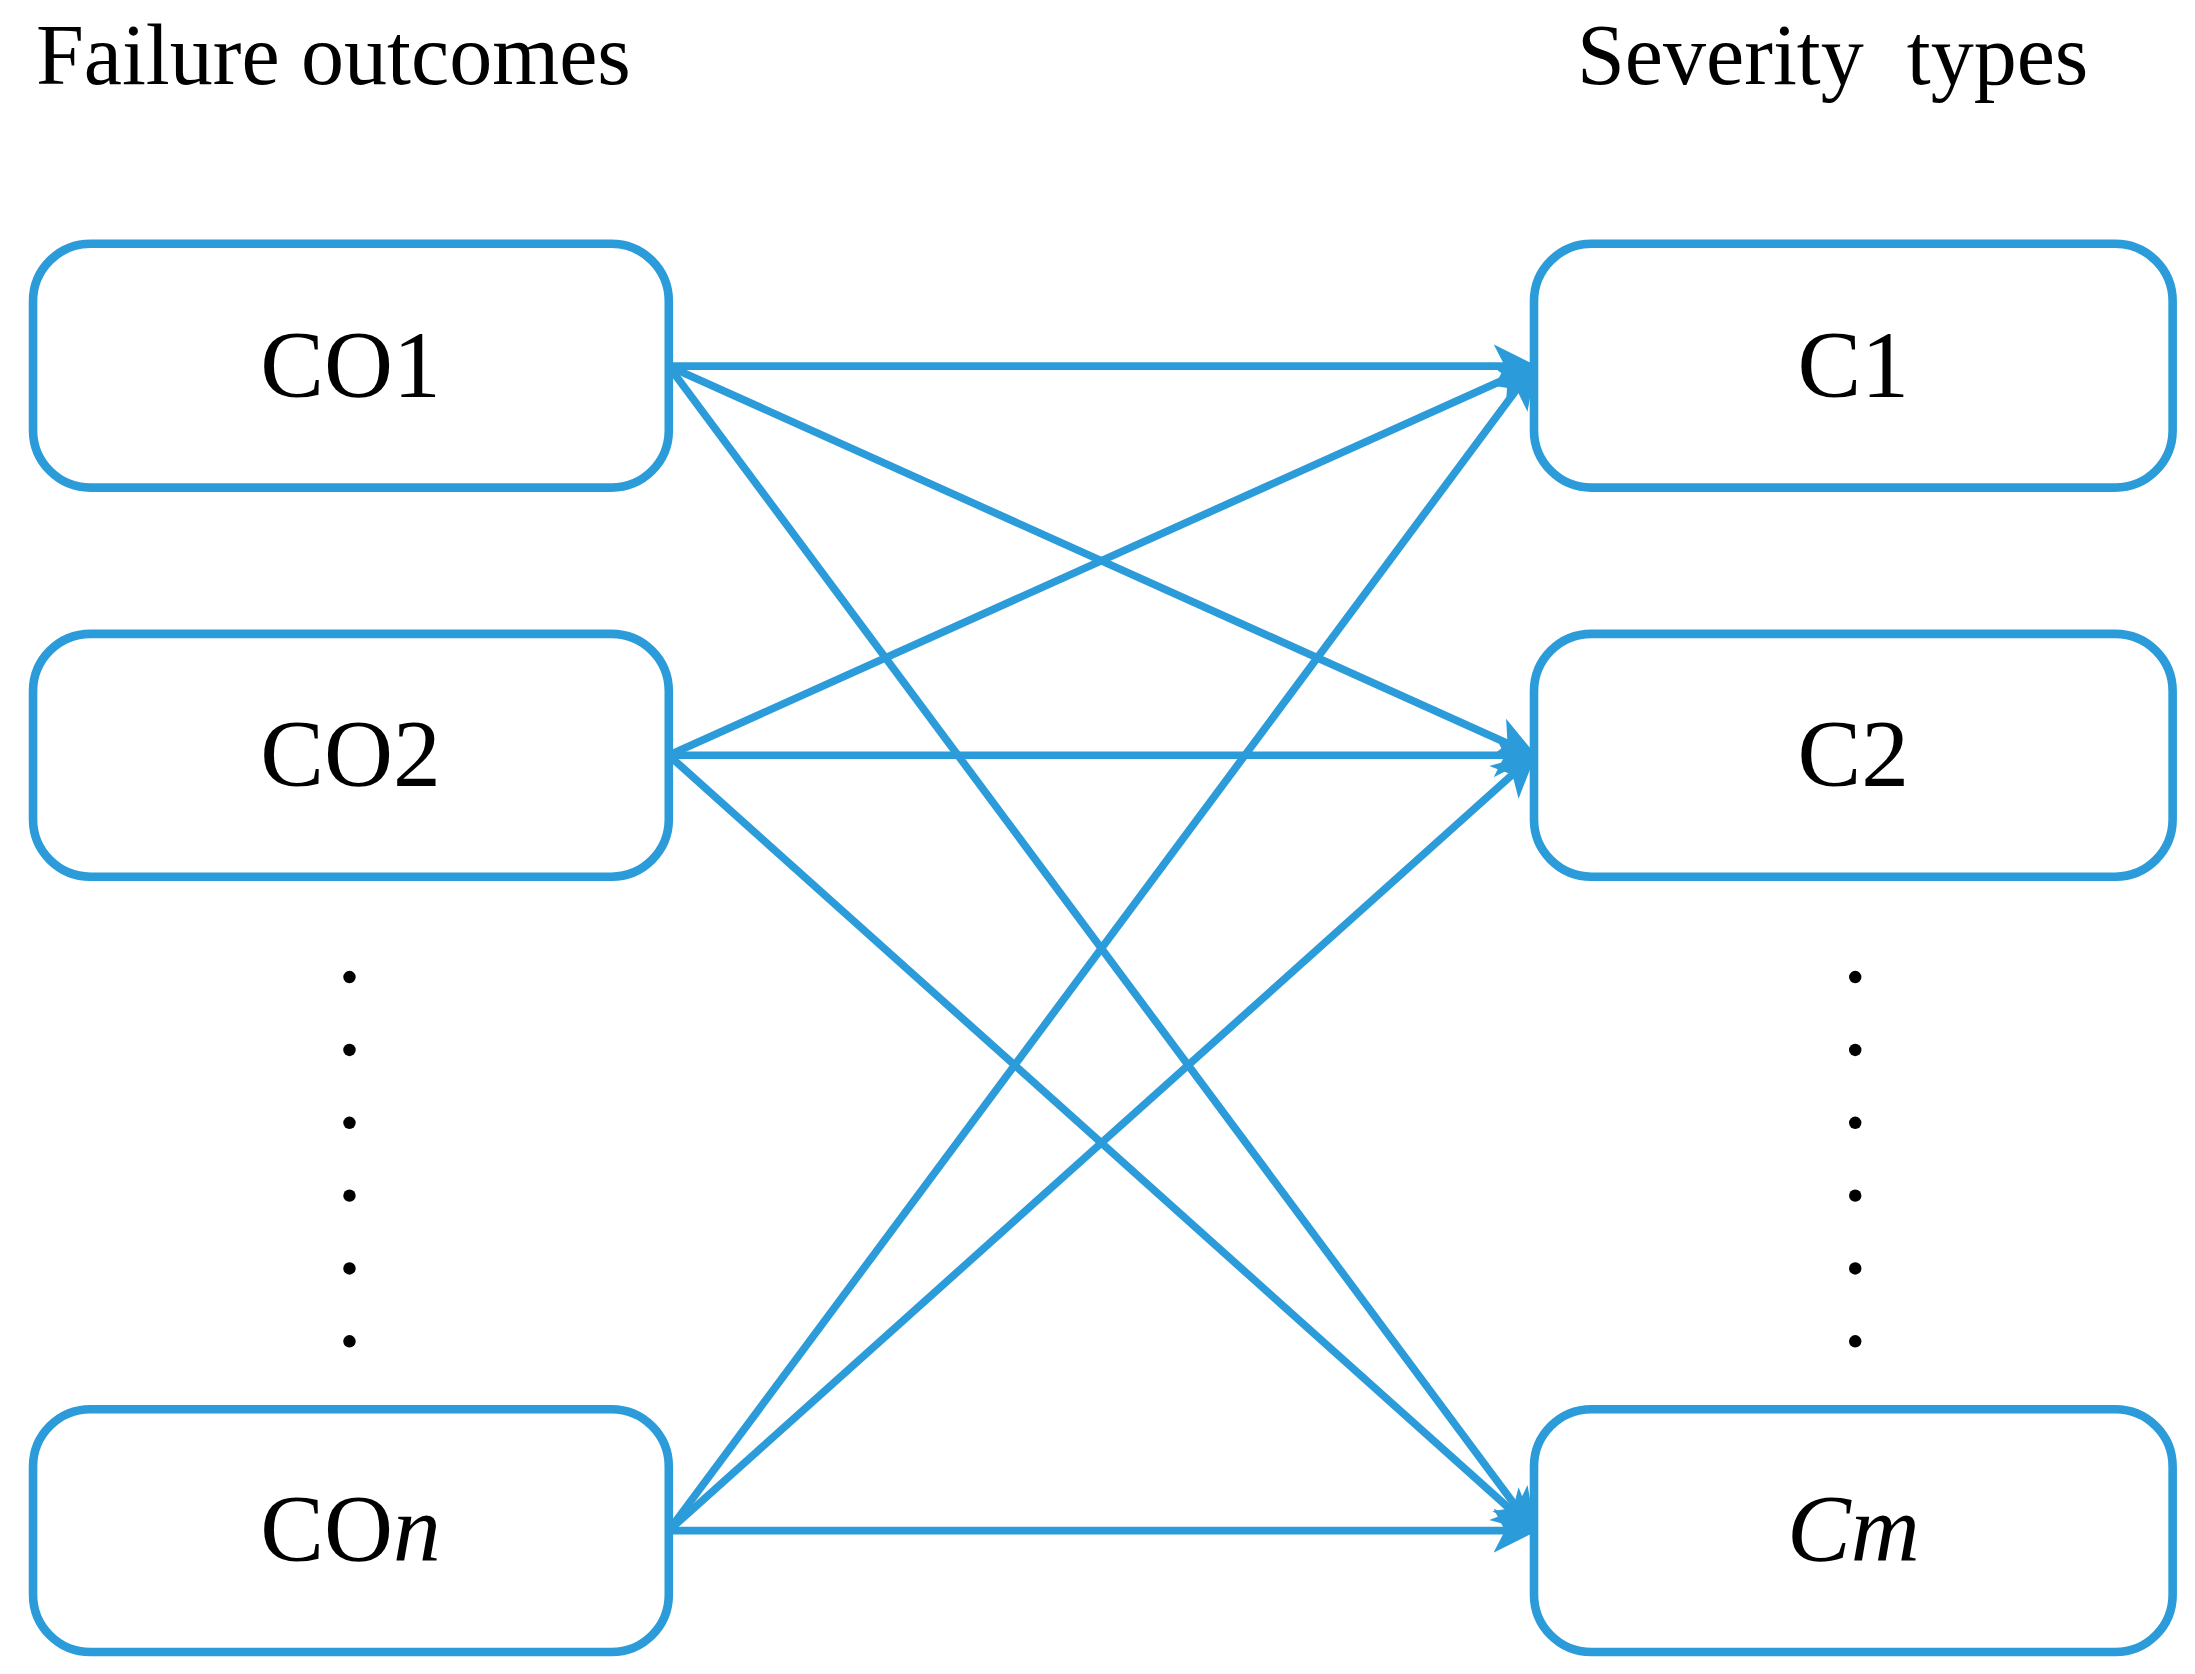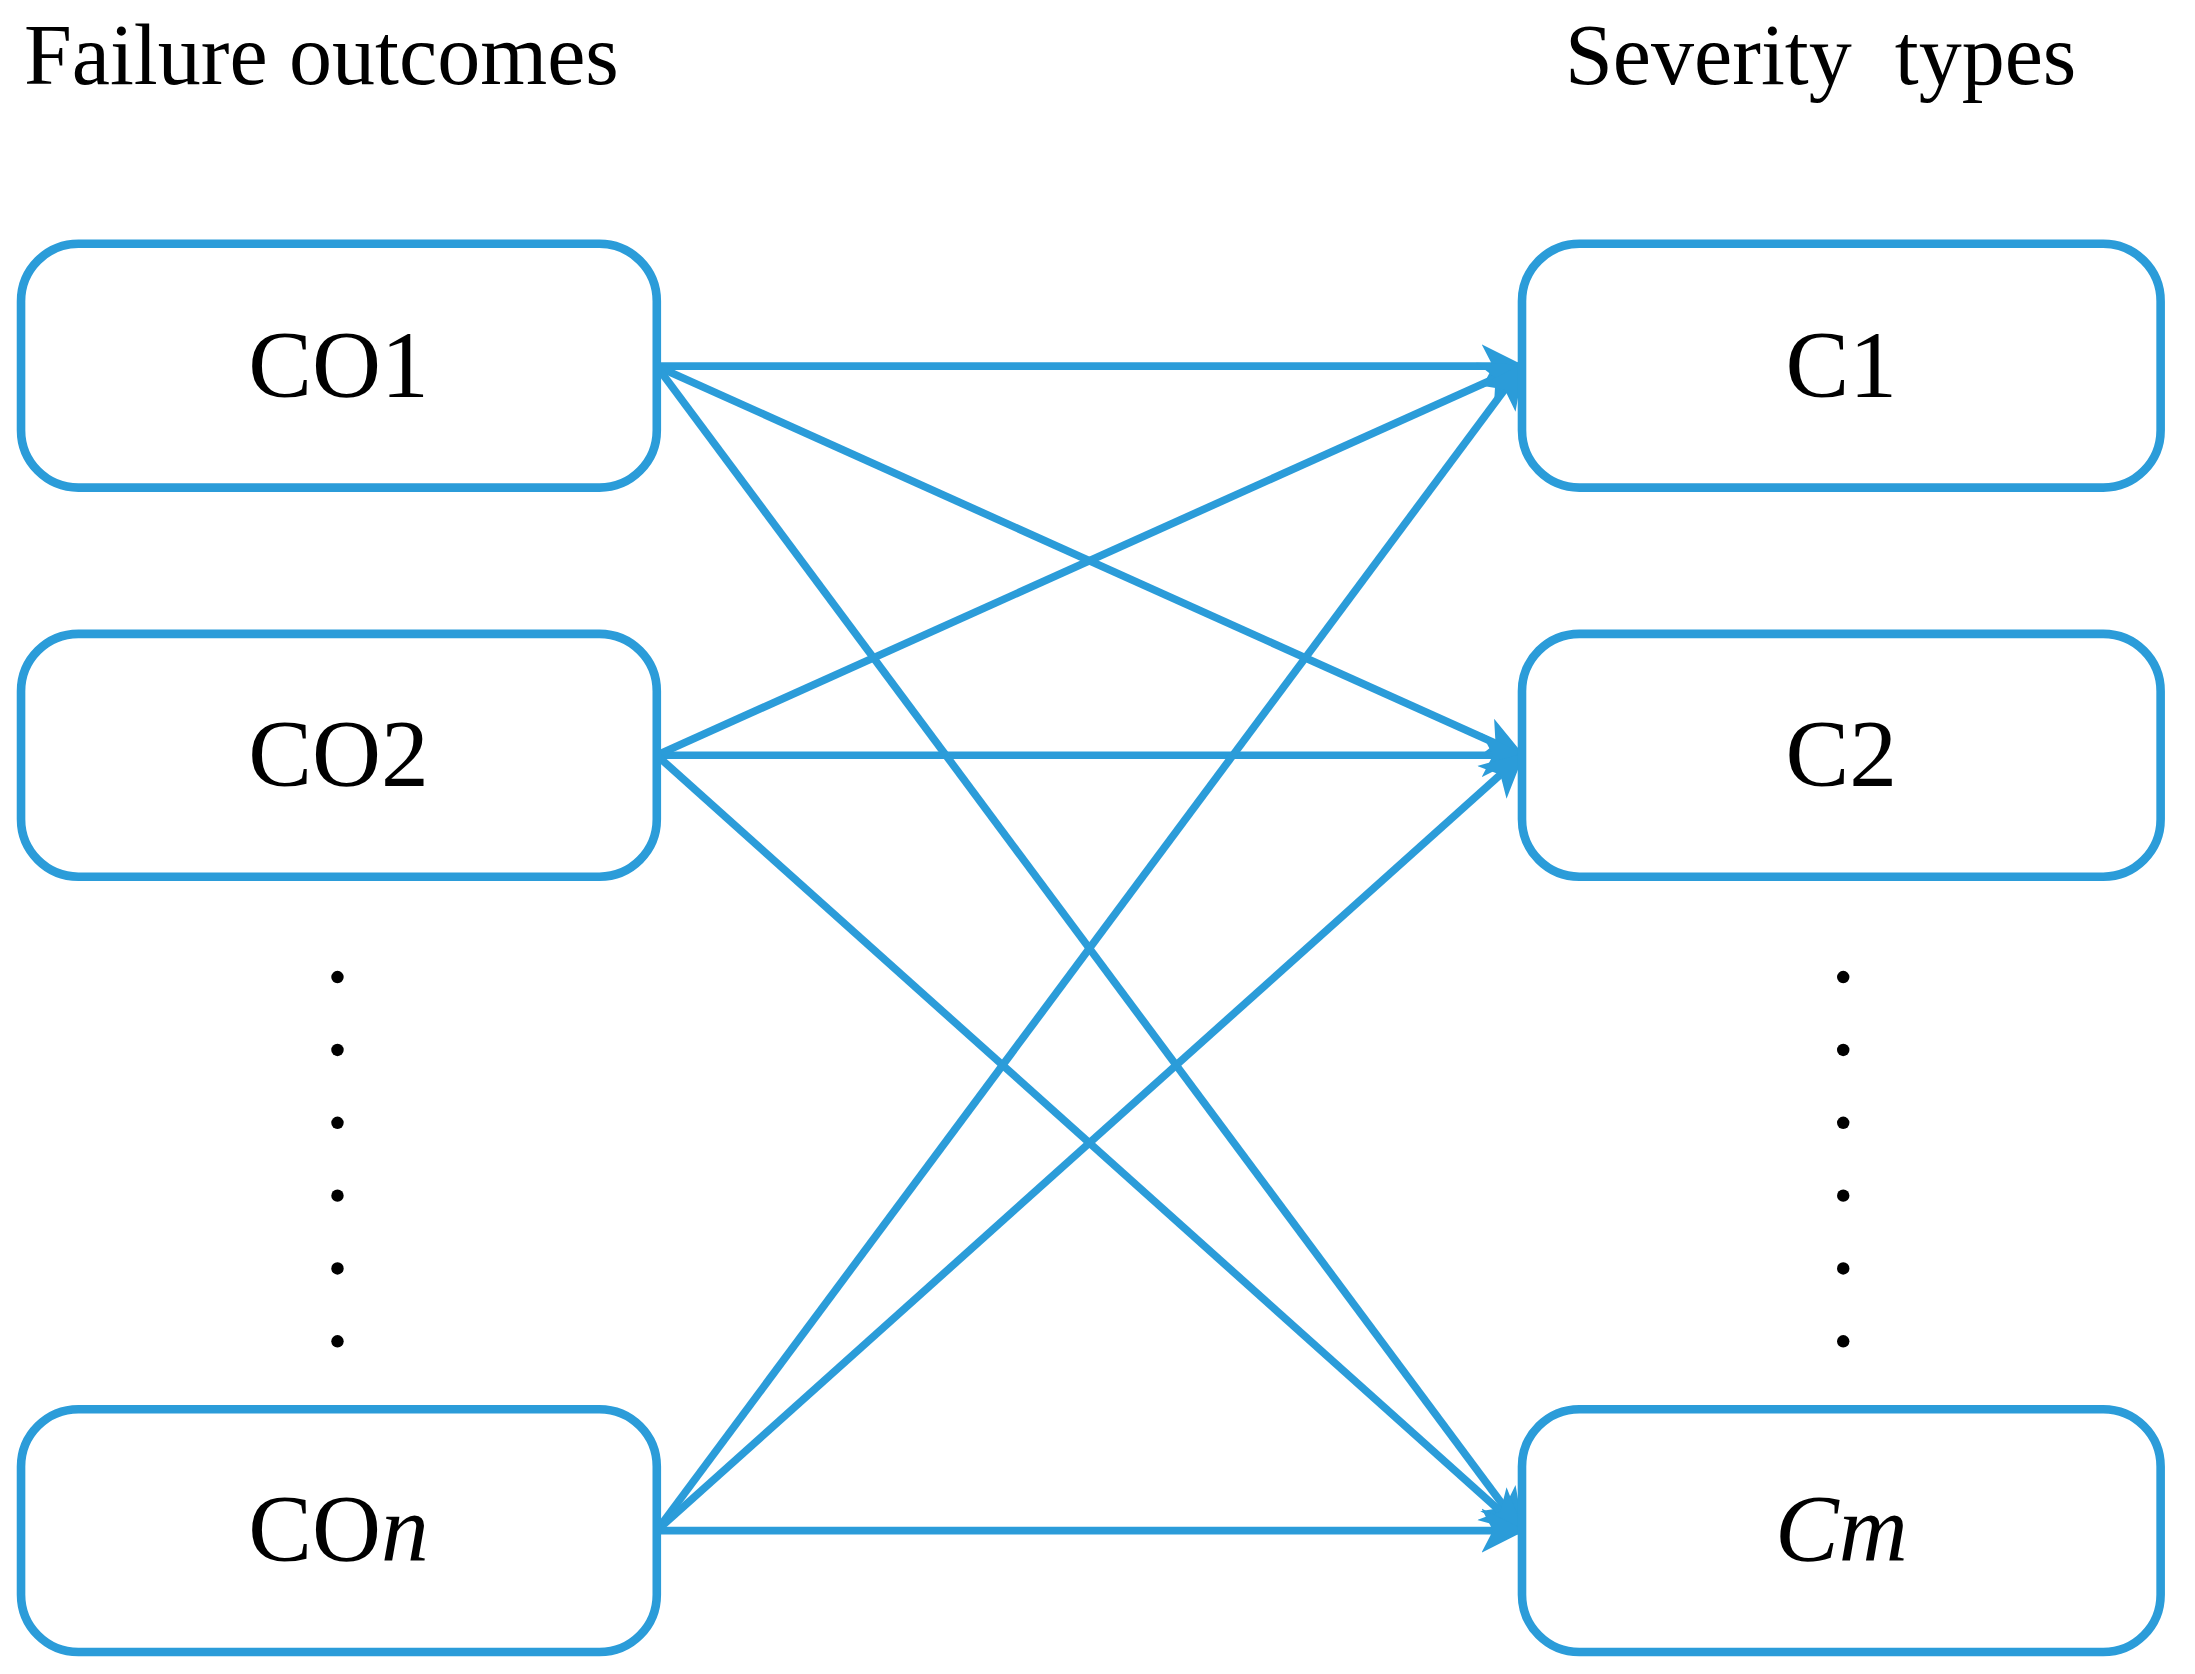--- a/index.html
+++ b/index.html
@@ -3,20 +3,21 @@
 <meta charset="utf-8">
 <style>
   :root { --accent: #2B9CD9; --ink: #000000; --bg: #ffffff; }
   html, body { margin: 0; padding: 0; background: var(--bg); }
   .stage {
     position: relative;
     width: 2180px;
     height: 1675px;
     background: var(--bg);
     overflow: hidden;
+    padding-left: 12px;
   }
   svg { display: block; }
   .title {
     font-family: "Liberation Serif", "DejaVu Serif", serif;
     font-size: 90px;
     fill: var(--ink);
     white-space: pre;
   }
   .node-box {
     fill: var(--bg);

